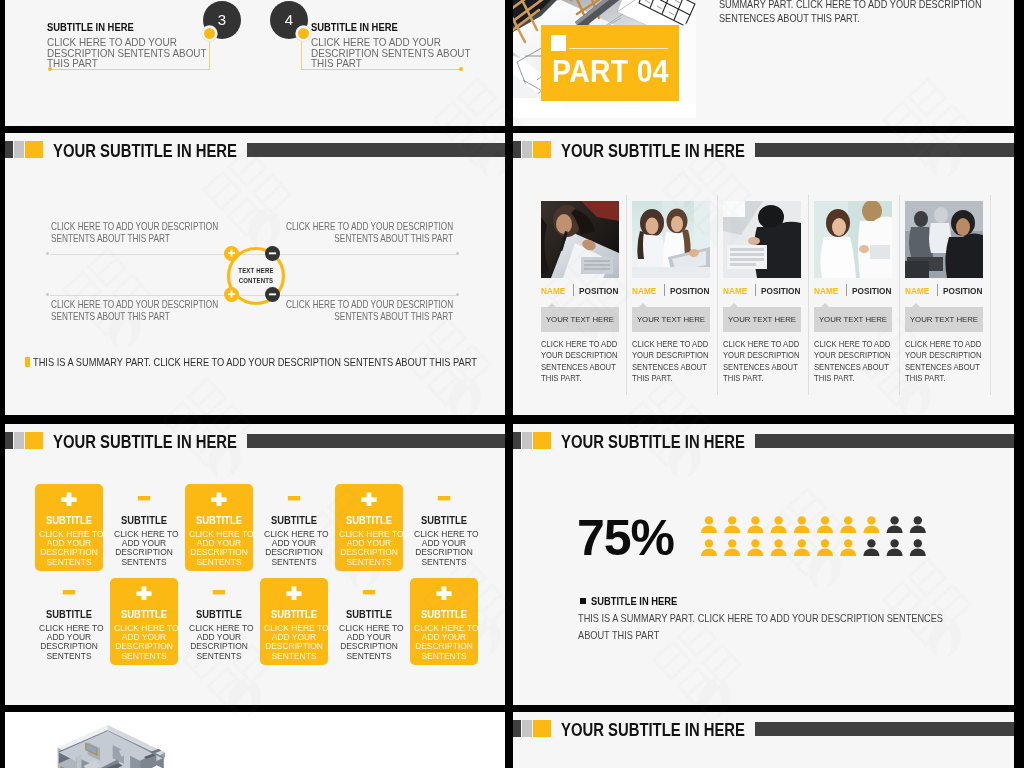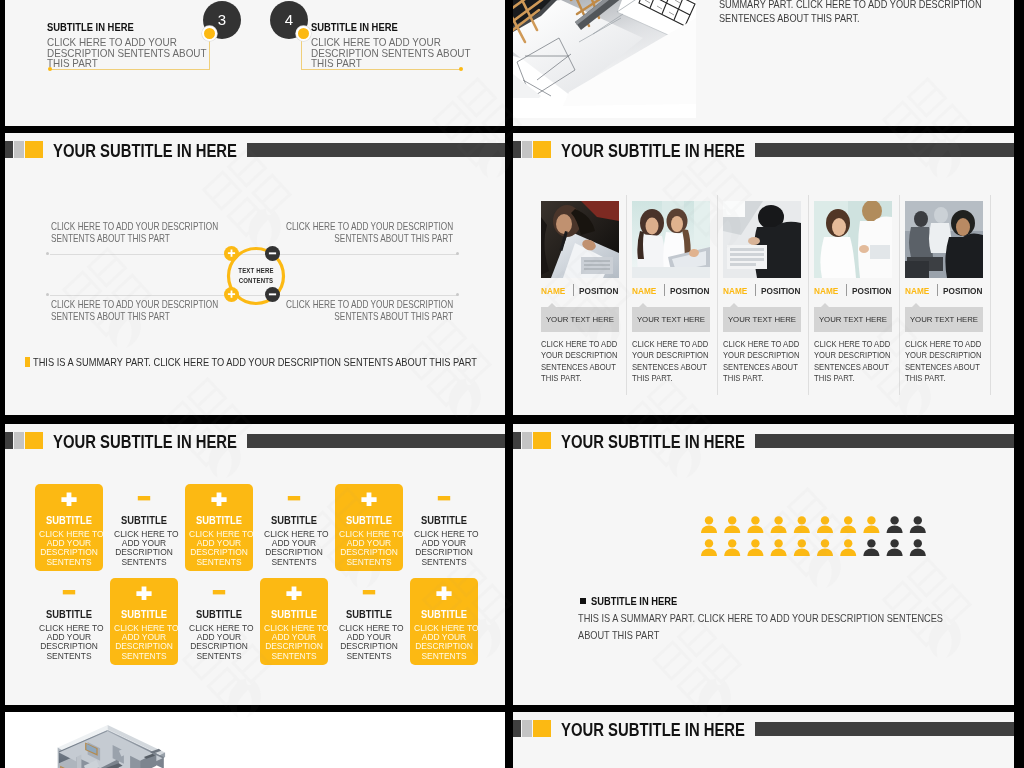--- a/index.html
+++ b/index.html
@@ -194,20 +194,25 @@
       <g stroke="#7b8086" stroke-width="0.8" fill="none">
         <polygon points="4,62 46,38 62,70 18,98"></polygon>
         <line x1="12" y1="56" x2="56" y2="56"></line>
         <line x1="24" y1="80" x2="58" y2="54"></line>
         <line x1="10" y1="80" x2="38" y2="96"></line>
       </g>
       <polygon points="0,74 28,96 6,118 0,114" fill="#f2f3f4"></polygon>
       <rect x="0" y="98" width="183" height="20" fill="#ffffff"></rect>
       <polygon points="56,92 183,18 183,104 50,106" fill="#fcfcfc"></polygon>
     </svg>
+  </div>
+  <div class="ybox" style="left:28px;top:181px;width:138px;height:76px;">
+    <div class="wsq" style="left:10px;top:10px;width:15px;height:16px;"></div>
+    <div class="wline" style="left:28px;top:23px;width:99px;"></div>
+    <div class="pt" style="left:11px;top:31px;font-size:32px;line-height:30px;letter-spacing:0.4px;transform:scaleX(.885);transform-origin:0 0;">PART 04</div>
   </div>
   <div class="sumtxt" style="left:206px;top:139px;white-space:pre;">THIS IS A
 SUMMARY PART. CLICK HERE TO ADD YOUR DESCRIPTION
 SENTENCES ABOUT THIS PART.</div>
 </div>
 
 <div class="slide s3" style="left:5px;top:133px;width:500px;height:282px;">
   <div class="hdr" style="left:5px;top:8px;width:490px;">
     <div class="sq d"></div>
     <div class="sq g"></div>
@@ -565,20 +570,21 @@
 </div>
 
 <div class="slide s6" style="left:513px;top:424px;width:501px;height:281px;">
   <div class="hdr" style="left:5px;top:8px;width:491px;">
     <div class="sq d"></div>
     <div class="sq g"></div>
     <div class="sq y"></div>
     <div class="ttl">YOUR SUBTITLE IN HERE</div>
     <div class="bar" style="left:237px;width:260px;"></div>
   </div>
+  <div class="pct" style="left:64px;top:89px;">75%</div>
   <div class="ppl" style="left:188px;top:92px;" id="people-grid"><svg width="224.79999999999998" height="40">
           <g transform="translate(0.00,0.00)">
             <circle cx="8" cy="4.4" r="4.2" fill="#fcb913"></circle>
             <path d="M0 17 C0 12.2 3.6 9.4 8 9.4 C12.4 9.4 16 12.2 16 17 Z" fill="#fcb913"></path>
           </g>
           <g transform="translate(23.20,0.00)">
             <circle cx="8" cy="4.4" r="4.2" fill="#fcb913"></circle>
             <path d="M0 17 C0 12.2 3.6 9.4 8 9.4 C12.4 9.4 16 12.2 16 17 Z" fill="#fcb913"></path>
           </g>
           <g transform="translate(46.40,0.00)">

